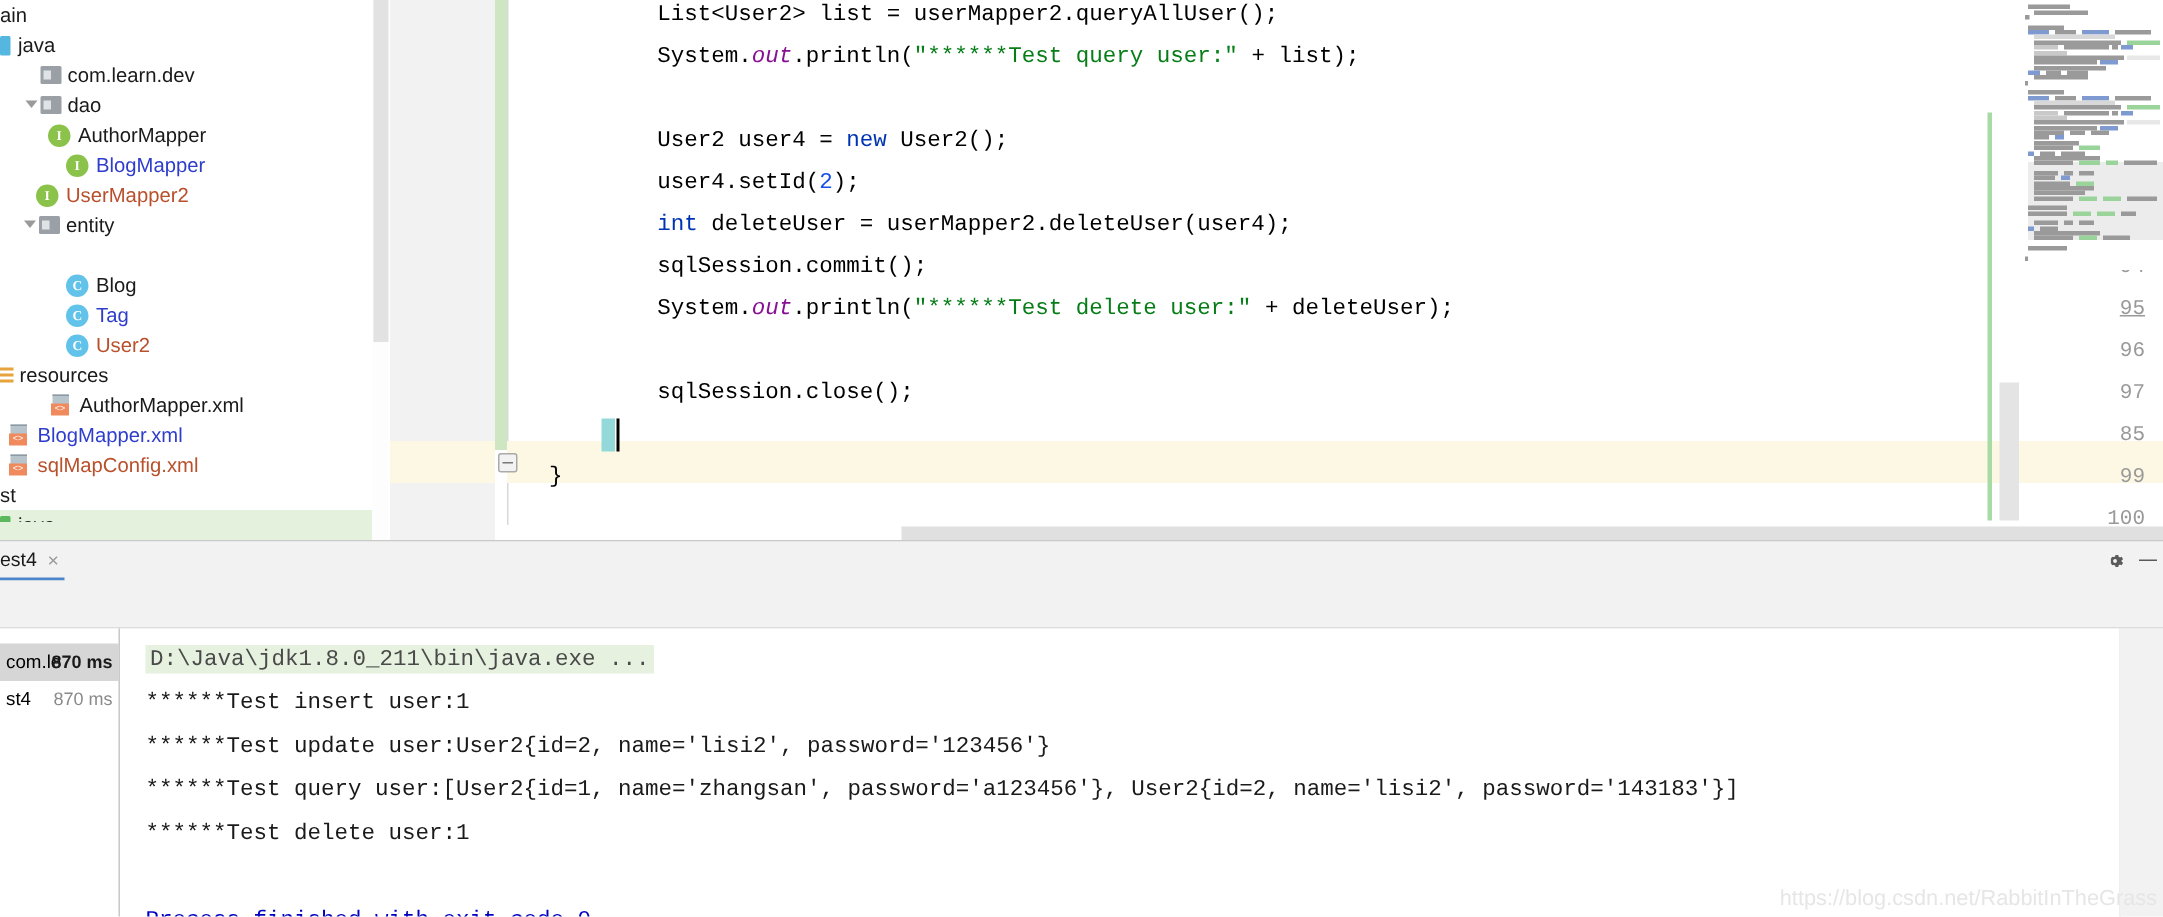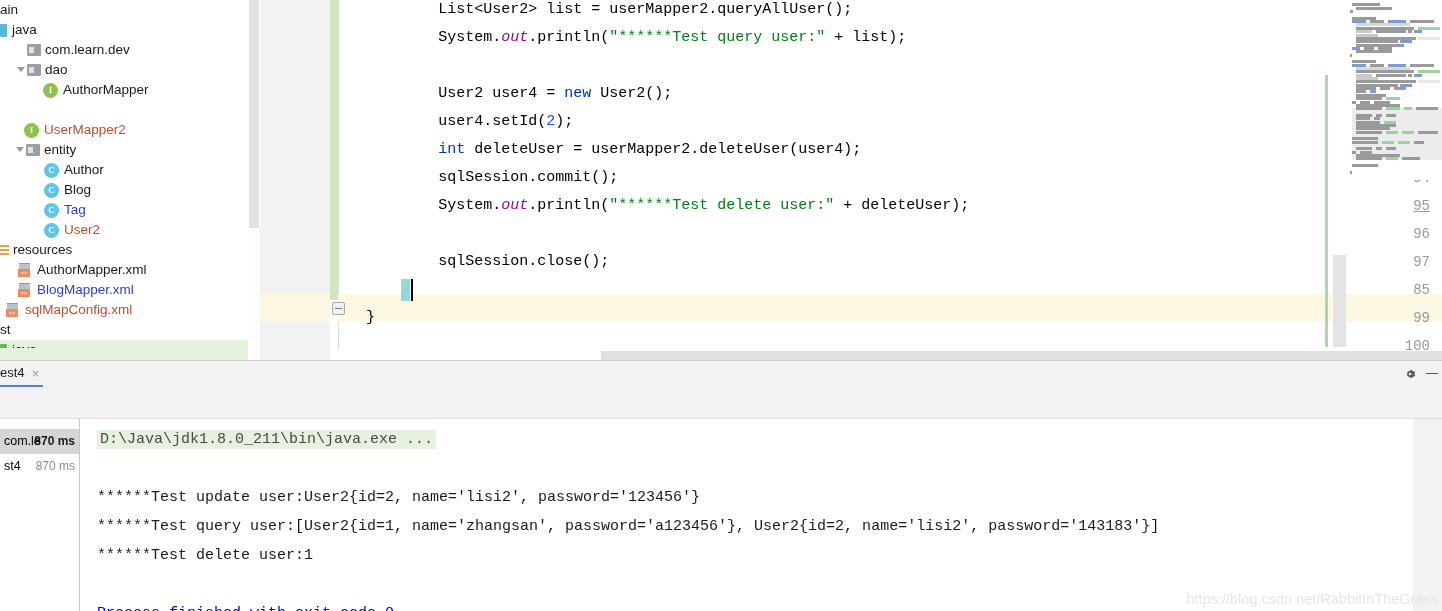--- a/index.html
+++ b/index.html
@@ -264,30 +264,30 @@
 </head>
 <body>
 
 <div id="app">
 
   <div id="project-tree">
       <div class="tree-row" style="position: absolute; left: 0px; top: 0px; width: 248px; padding-left: 0px;"><span class="tree-label c-plain">ain</span></div>
       <div class="tree-row" style="position: absolute; left: 0px; top: 20px; width: 248px; padding-left: 0px;"><span class="ico ico-srcbar"></span><span class="tree-label c-plain">java</span></div>
       <div class="tree-row" style="position: absolute; left: 0px; top: 60px; width: 248px; padding-left: 16px;"><span class="arrow open"></span><span class="ico ico-folder"></span><span class="tree-label c-plain">dao</span></div>
       <div class="tree-row" style="position: absolute; left: 0px; top: 40px; width: 248px; padding-left: 16px;"><span class="arrow"></span><span class="ico ico-folder"></span><span class="tree-label c-plain">com.learn.dev</span></div>
-      <div class="tree-row" style="position: absolute; left: 0px; top: 80px; width: 248px; padding-left: 43px;"><span class="ico ico-iface">I</span><span class="tree-label c-plain">AuthorMapper</span></div>
+      <div class="tree-row" style="position: absolute; left: 0px; top: 80px; width: 248px; padding-left: 32px;"><span class="ico ico-iface">I</span><span class="tree-label c-plain">AuthorMapper</span></div>
+      <div class="tree-row" style="position: absolute; left: 0px; top: 100px; width: 248px; padding-left: 44px;"><span class="ico ico-iface">I</span><span class="tree-label c-blue">BlogMapper</span></div>
       <div class="tree-row" style="position: absolute; left: 0px; top: 120px; width: 248px; padding-left: 24px;"><span class="ico ico-iface">I</span><span class="tree-label c-brown">UserMapper2</span></div>
       <div class="tree-row" style="position: absolute; left: 0px; top: 140px; width: 248px; padding-left: 15px;"><span class="arrow open"></span><span class="ico ico-folder"></span><span class="tree-label c-plain">entity</span></div>
-      <div class="tree-row" style="position: absolute; left: 0px; top: 160px; width: 248px; padding-left: 44px;"><span class="ico ico-class">C</span><span class="tree-label c-plain">Author</span></div>
       <div class="tree-row" style="position: absolute; left: 0px; top: 200px; width: 248px; padding-left: 44px;"><span class="ico ico-class">C</span><span class="tree-label c-blue">Tag</span></div>
       <div class="tree-row" style="position: absolute; left: 0px; top: 180px; width: 248px; padding-left: 44px;"><span class="ico ico-class">C</span><span class="tree-label c-plain">Blog</span></div>
       <div class="tree-row" style="position: absolute; left: 0px; top: 220px; width: 248px; padding-left: 44px;"><span class="ico ico-class">C</span><span class="tree-label c-brown">User2</span></div>
       <div class="tree-row" style="position: absolute; left: 0px; top: 240px; width: 248px; padding-left: 0px;"><span class="ico ico-resbar"></span><span class="tree-label c-plain">resources</span></div>
-      <div class="tree-row" style="position: absolute; left: 0px; top: 260px; width: 248px; padding-left: 18px;"><span class="ico ico-xml"></span><span class="tree-label c-plain">AuthorMapper.xml</span></div>
-      <div class="tree-row" style="position: absolute; left: 0px; top: 280px; width: 248px; padding-left: 18px;"><span class="ico ico-xml"></span><span class="tree-label c-blue">BlogMapper.xml</span></div>
+      <div class="tree-row" style="position: absolute; left: 16px; top: 260px; width: 248px; padding-left: 18px;"><span class="ico ico-xml"></span><span class="tree-label c-plain">AuthorMapper.xml</span></div>
+      <div class="tree-row" style="position: absolute; left: 0px; top: 280px; width: 248px; padding-left: 6px;"><span class="ico ico-xml"></span><span class="tree-label c-blue">BlogMapper.xml</span></div>
       <div class="tree-row" style="position: absolute; left: 0px; top: 300px; width: 248px; padding-left: 6px;"><span class="ico ico-xml"></span><span class="tree-label c-brown">sqlMapConfig.xml</span></div>
       <div class="tree-row" style="position: absolute; left: 0px; top: 320px; width: 248px; padding-left: 0px;"><span class="tree-label c-plain">st</span></div>
       <div class="tree-row selected" style="position: absolute; left: 0px; top: 340px; width: 248px; padding-left: 0px;"><span class="ico ico-greenbar"></span><span class="tree-label c-plain">java</span></div>
     </div>
   <div id="tree-bottom-fade"></div>
   <div id="tree-scrollbar"></div>
   <div id="tree-scroll-thumb"></div>
 
   <div id="editor">
     <div id="gutter"></div>
@@ -465,20 +465,21 @@
         </div>
         <div class="ttrow" style="position: absolute; top: 35px; left: 0px; width: 79px;">
           <span class="tt-name">st4</span>
           <span class="tt-time">870 ms</span>
         </div>
       </div>
     <div id="tt-divider"></div>
 
     <div id="console">
         <div class="cline" style="top: 6px;"><span class="c-cmd">D:\Java\jdk1.8.0_211\bin\java.exe ...</span></div>
+        <div class="cline" style="top: 35px;"><span class="c-out">******Test insert user:1</span></div>
         <div class="cline" style="top: 64px;"><span class="c-out">******Test update user:User2{id=2, name='lisi2', password='123456'}</span></div>
         <div class="cline" style="top: 93px;"><span class="c-out">******Test query user:[User2{id=1, name='zhangsan', password='a123456'}, User2{id=2, name='lisi2', password='143183'}]</span></div>
         <div class="cline" style="top: 122px;"><span class="c-out">******Test delete user:1</span></div>
         <div class="cline" style="top: 151px;"><span class="c-out"></span></div>
         <div class="cline" style="top: 180px;"><span class="c-exit">Process finished with exit code 0</span></div>
       </div>
 
     <div id="console-rt-sep"></div>
     <div id="console-rt">
       

